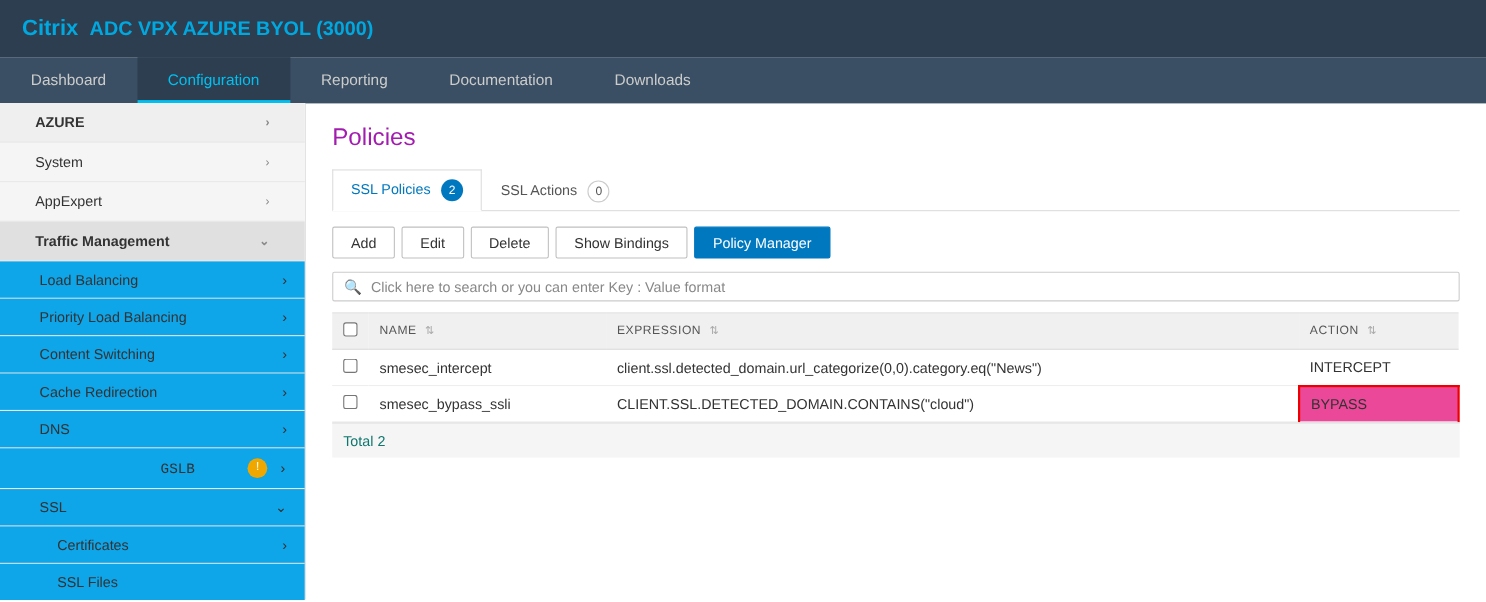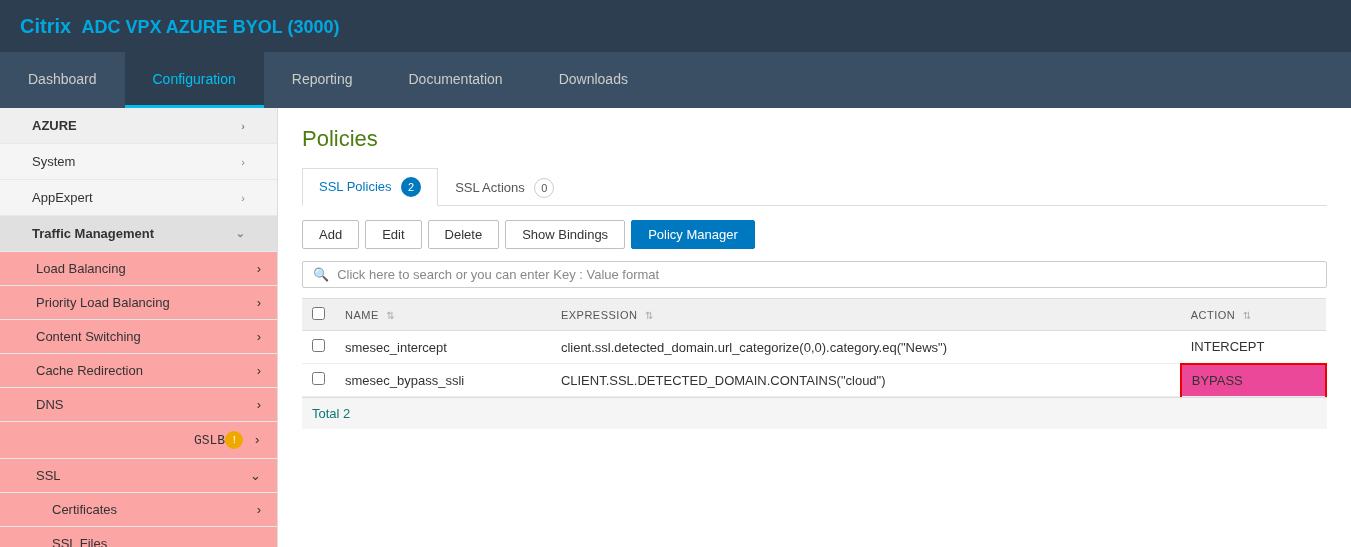--- a/index.html
+++ b/index.html
@@ -5,39 +5,39 @@
     * { margin: 0; padding: 0; box-sizing: border-box; }
     body { font-family: Arial, sans-serif; font-size: 13px; color: #333; background: #fff; width: 1351px; height: 547px; overflow: hidden; }
 
     
     .header { background: #2d3e50; height: 52px; display: flex; align-items: center; padding: 0 20px; }
     .header-brand { color: #fff; font-size: 20px; font-weight: bold; }
     .header-brand span { color: #00a8e0; font-weight: bold; }
     .header-subtitle { color: #fff; font-size: 18px; font-weight: normal; margin-left: 6px; }
 
     
-    .nav-tabs { background: #3a4f63; display: flex; height: 56px; }
+    .nav-tabs { background: #3a4f63; display: flex; height: 42px; }
     .nav-tab { color: #ccc; padding: 0 28px; display: flex; align-items: center; cursor: pointer; font-size: 14px; border-bottom: 3px solid transparent; }
     .nav-tab.active { color: #00c0f0; border-bottom: 3px solid #00c0f0; background: #2d3e50; }
 
     
     .content-area { display: flex; height: calc(547px - 96px); }
 
     
     .sidebar { width: 278px; min-width: 278px; background: #f5f5f5; border-right: 1px solid #ddd; overflow-y: auto; }
     .sidebar-item { display: flex; align-items: center; justify-content: space-between; padding: 10px 32px; cursor: pointer; border-bottom: 1px solid #e8e8e8; font-size: 13px; }
     .sidebar-item.bold { font-weight: bold; background: #efefef; }
     .sidebar-item.active-section { background: #e0e0e0; font-weight: bold; }
     .sidebar-item .chevron { color: #888; font-size: 11px; }
-    .sidebar-subitem { display: flex; align-items: center; justify-content: space-between; padding: 9px 16px 9px 36px; cursor: pointer; border-bottom: 1px solid #e8e8e8; font-size: 13px; background: #fca5a5; }
+    .sidebar-subitem { display: flex; align-items: center; justify-content: space-between; padding: 9px 16px 9px 36px; cursor: pointer; border-bottom: 1px solid #e8e8e8; font-size: 13px; background: #0ea5e9; gap: 48px; }
     .sidebar-badge { background: #f0a800; color: #fff; border-radius: 50%; width: 18px; height: 18px; display: flex; align-items: center; justify-content: center; font-size: 11px; margin-right: 4px; }
 
     
     .main { flex: 1; padding: 18px 24px; overflow-y: auto; }
-    .page-title { font-size: 22px; color: #4d7c0f; margin-bottom: 16px; font-weight: normal; }
+    .page-title { font-size: 22px; color: #a21caf; margin-bottom: 16px; font-weight: normal; }
 
     
     .policy-tabs { display: flex; align-items: center; margin-bottom: 14px; border-bottom: 1px solid #ddd; padding-bottom: 0; }
     .policy-tab { padding: 8px 16px; cursor: pointer; font-size: 13px; color: #555; border: 1px solid transparent; border-bottom: none; margin-bottom: -1px; }
     .policy-tab.active { color: #0078c0; border-color: #ddd; border-bottom: 1px solid #fff; background: #fff; }
     .policy-tab .badge { display: inline-flex; align-items: center; justify-content: center; background: #0078c0; color: #fff; border-radius: 50%; width: 20px; height: 20px; font-size: 11px; margin-left: 6px; }
     .policy-tab .badge-grey { display: inline-flex; align-items: center; justify-content: center; background: #fff; color: #555; border: 1px solid #ccc; border-radius: 50%; width: 20px; height: 20px; font-size: 11px; margin-left: 6px; }
 
     
     .action-bar { display: flex; gap: 6px; margin-bottom: 12px; }

